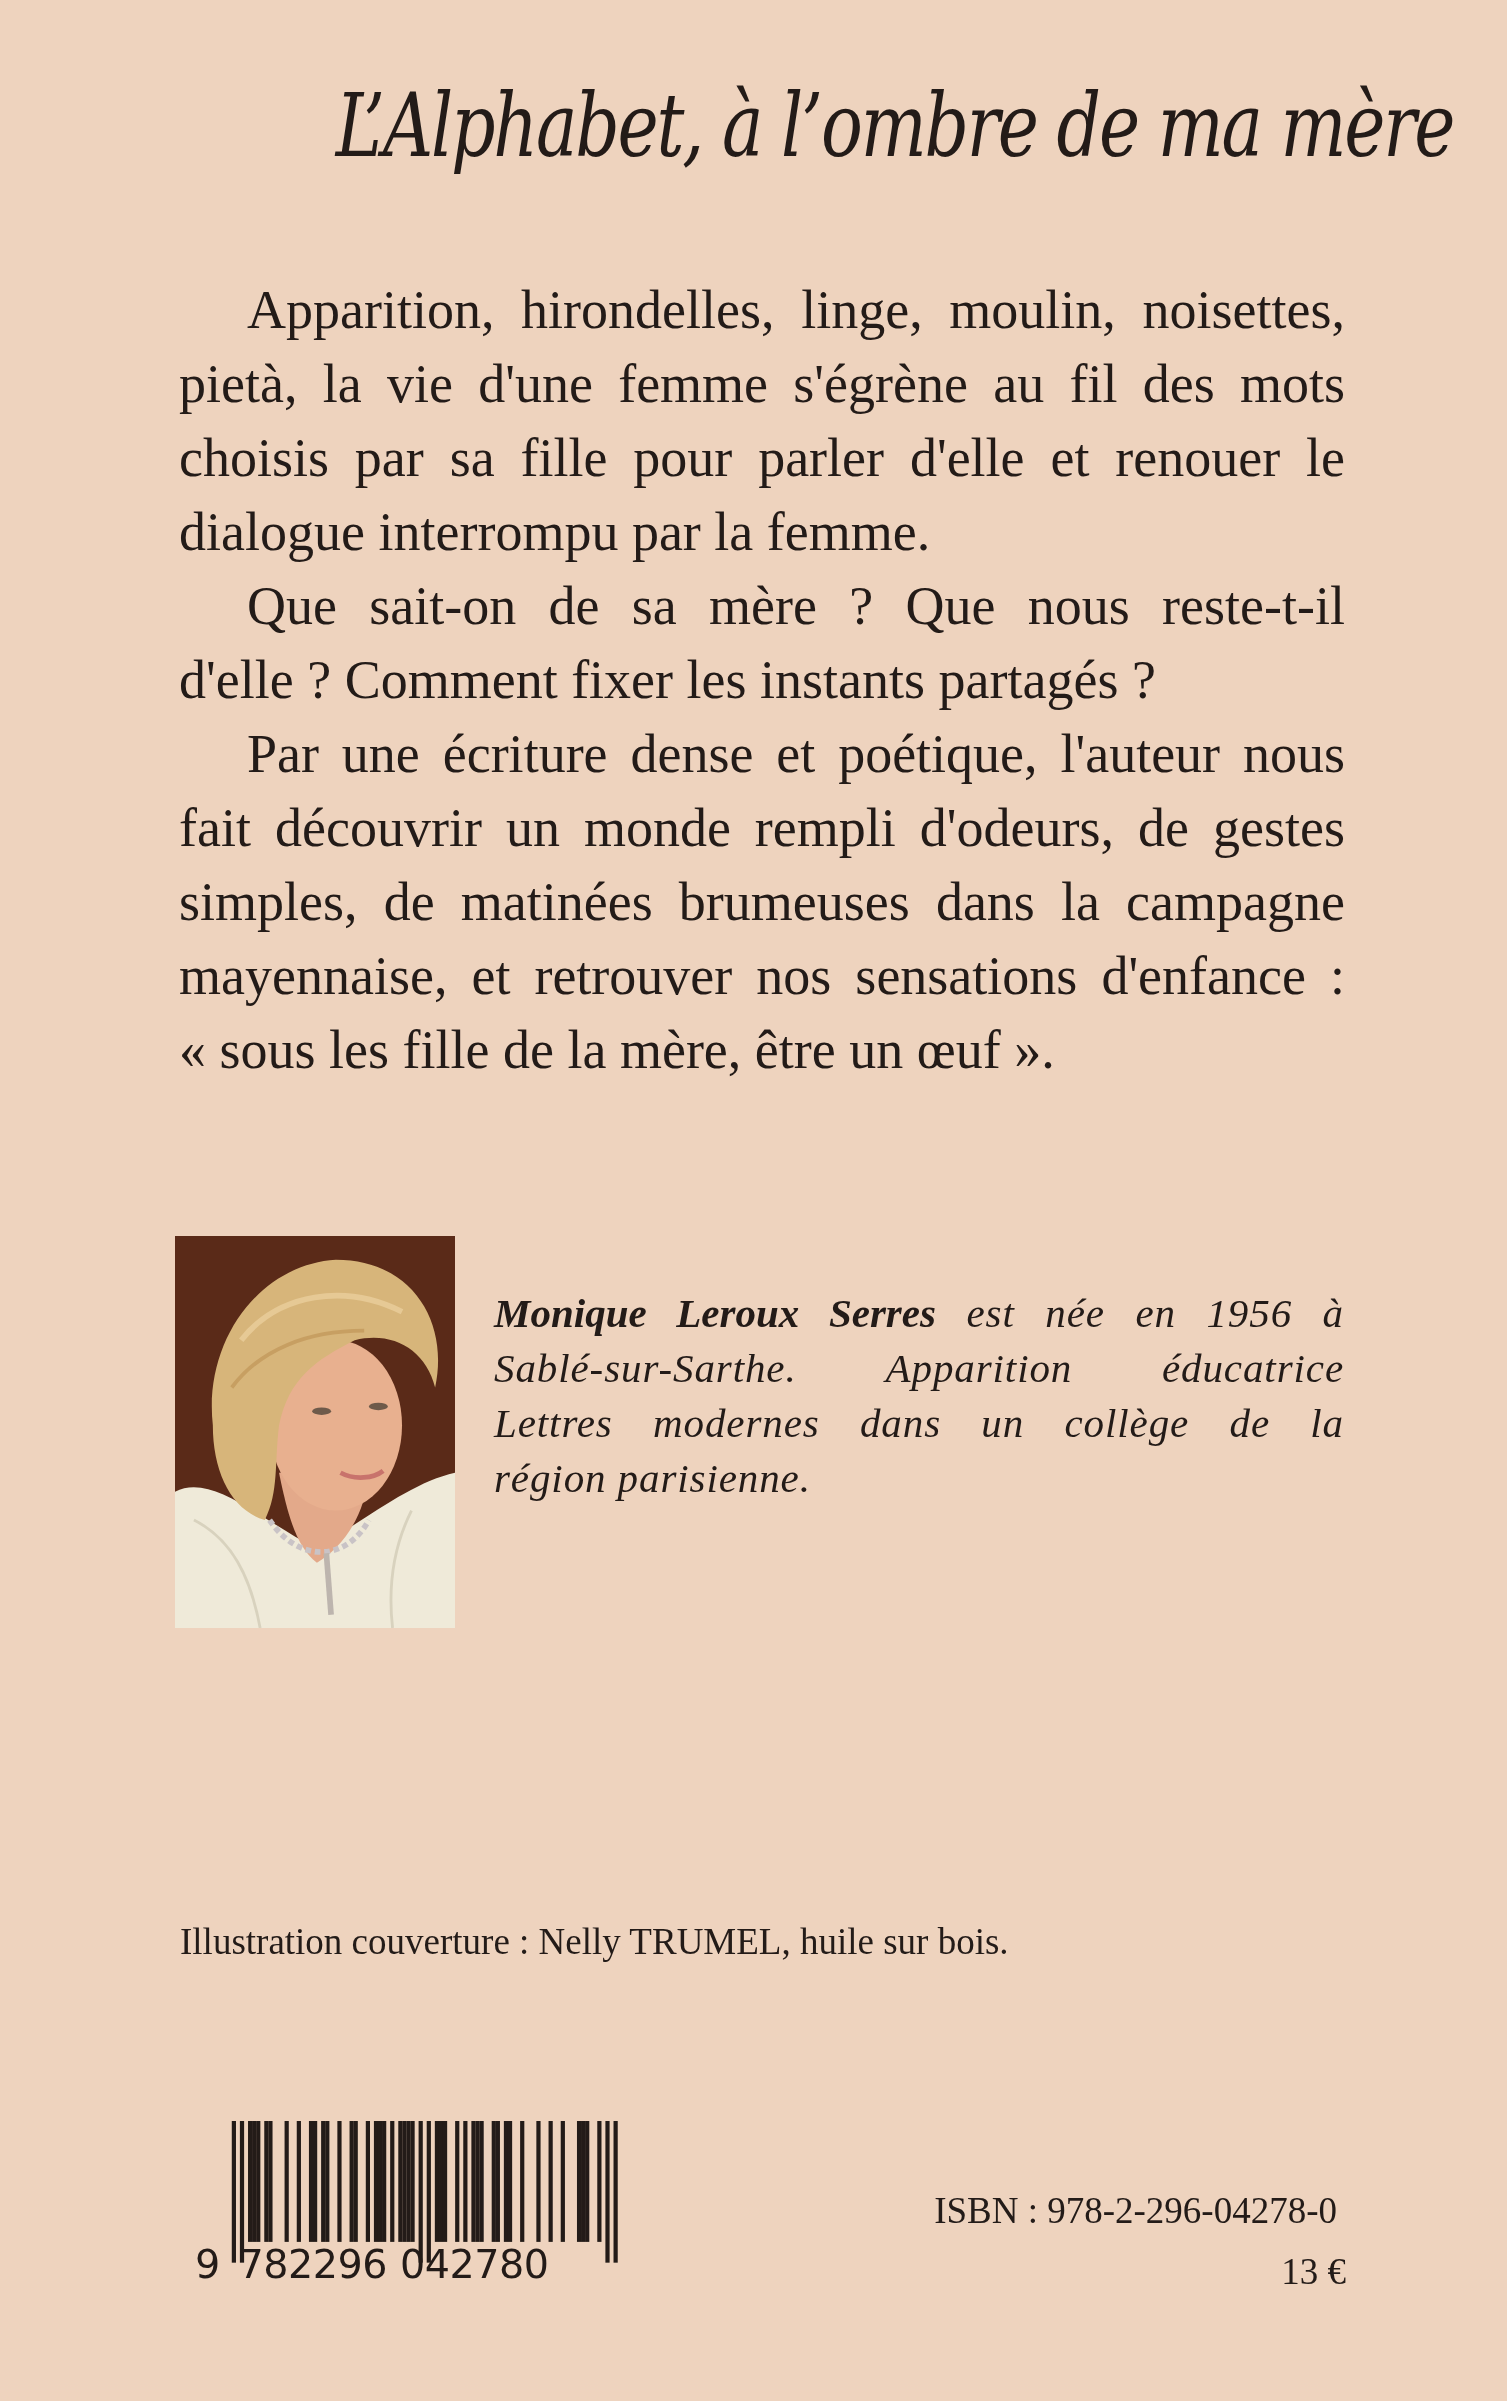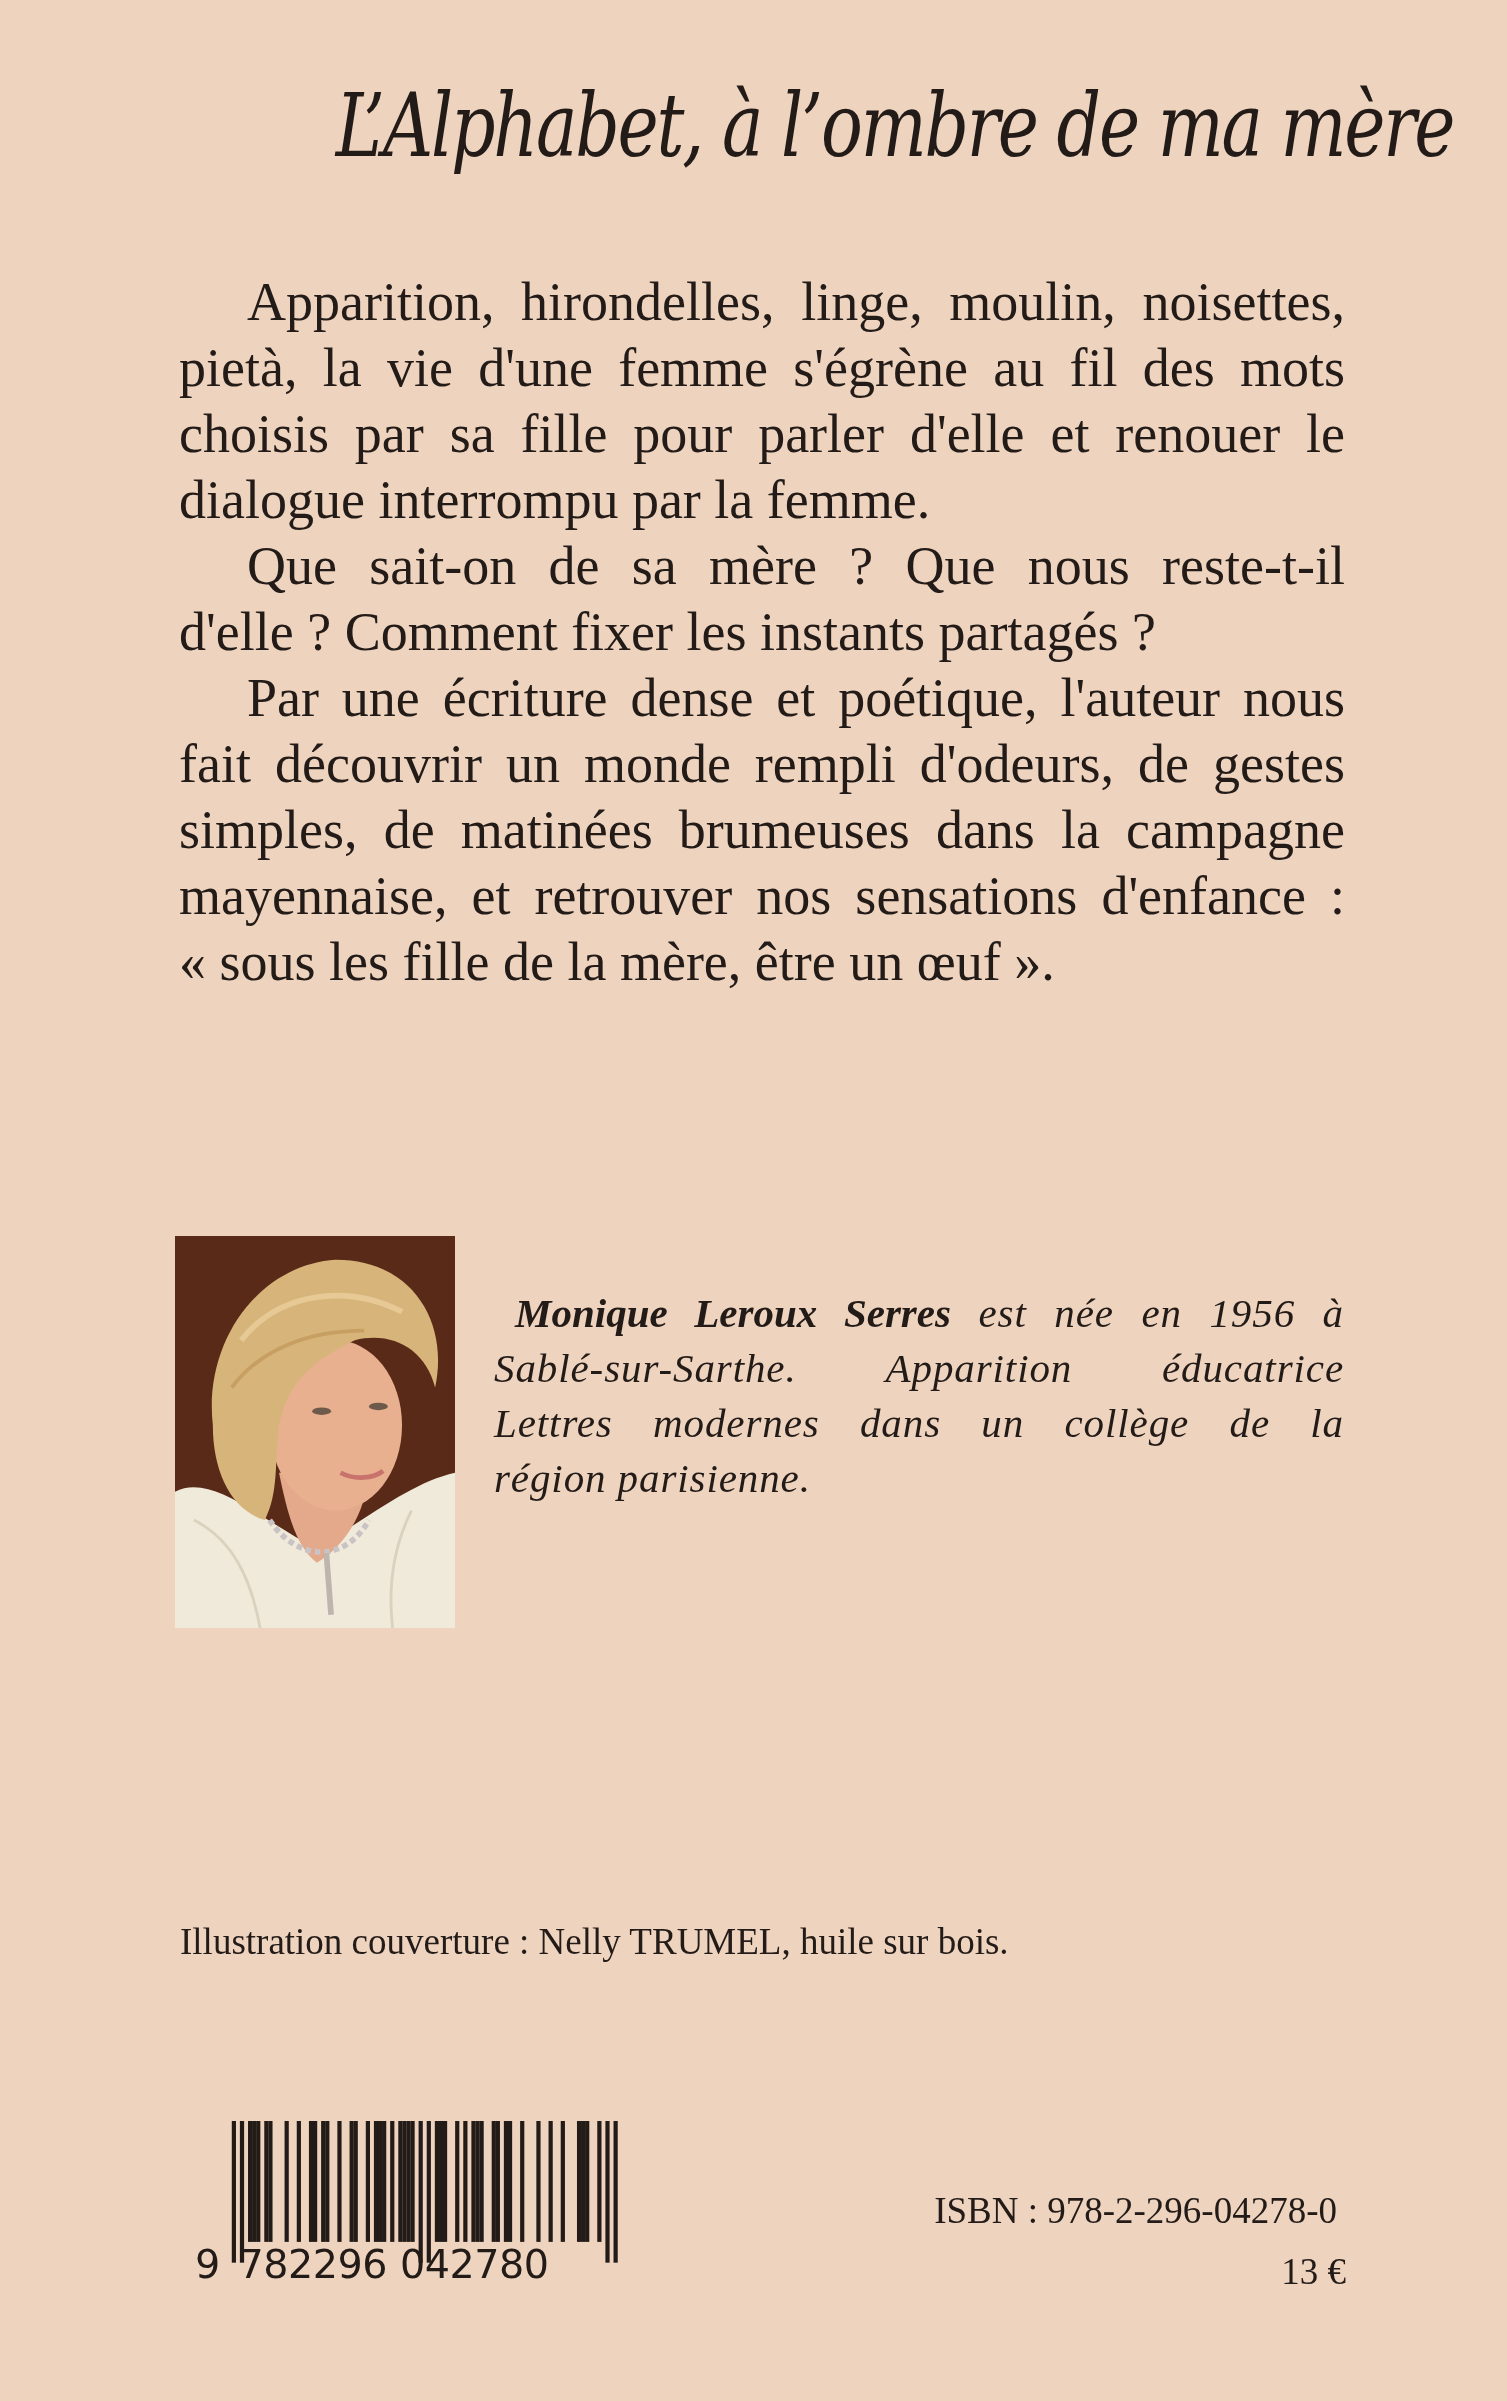--- a/index.html
+++ b/index.html
@@ -19,38 +19,38 @@
     letter-spacing: -2.8px;
     transform: scaleX(0.8); transform-origin: center;
     white-space: nowrap;
   }
   .blurb {
     position: absolute; left: 179px; top: 269px; width: 1166px;
     font-size: 54px; line-height: 66px;
     text-align: justify;
   }
   .blurb p { margin: 0; text-indent: 68px; }
-  .blurb .line { display: block; text-align: justify; text-align-last: justify; }
+  .blurb .line { display: block; text-align: justify; text-align-last: justify; margin-top: 8px; }
   .blurb .line.last { text-align-last: left; }
 
   .photo {
     position: absolute; left: 175px; top: 1236px; width: 280px; height: 392px;
     background: #5A2A18; overflow: hidden;
   }
   .photo svg { display: block; width: 100%; height: 100%; }
 
   .bio {
     position: absolute; left: 494px; top: 1286px; width: 850px;
     font-size: 41px; line-height: 55px;
     font-style: italic;
     letter-spacing: 0.9px;
   }
   .bio .line { display: block; text-align: justify; text-align-last: justify; }
   .bio .line.last { text-align-last: left; }
-  .bio b { font-weight: bold; letter-spacing: 0; margin-left: 21px; }
+  .bio b { font-weight: bold; letter-spacing: 0; }
 
   .credit {
     position: absolute; left: 180px; top: 1921px;
     font-size: 37px; line-height: 42px; white-space: nowrap; text-align: center;
   }
   .isbn {
     position: absolute; right: 171px; top: 2190px;
     font-size: 37px; line-height: 42px; white-space: nowrap; text-align: right;
   }
   .price {

